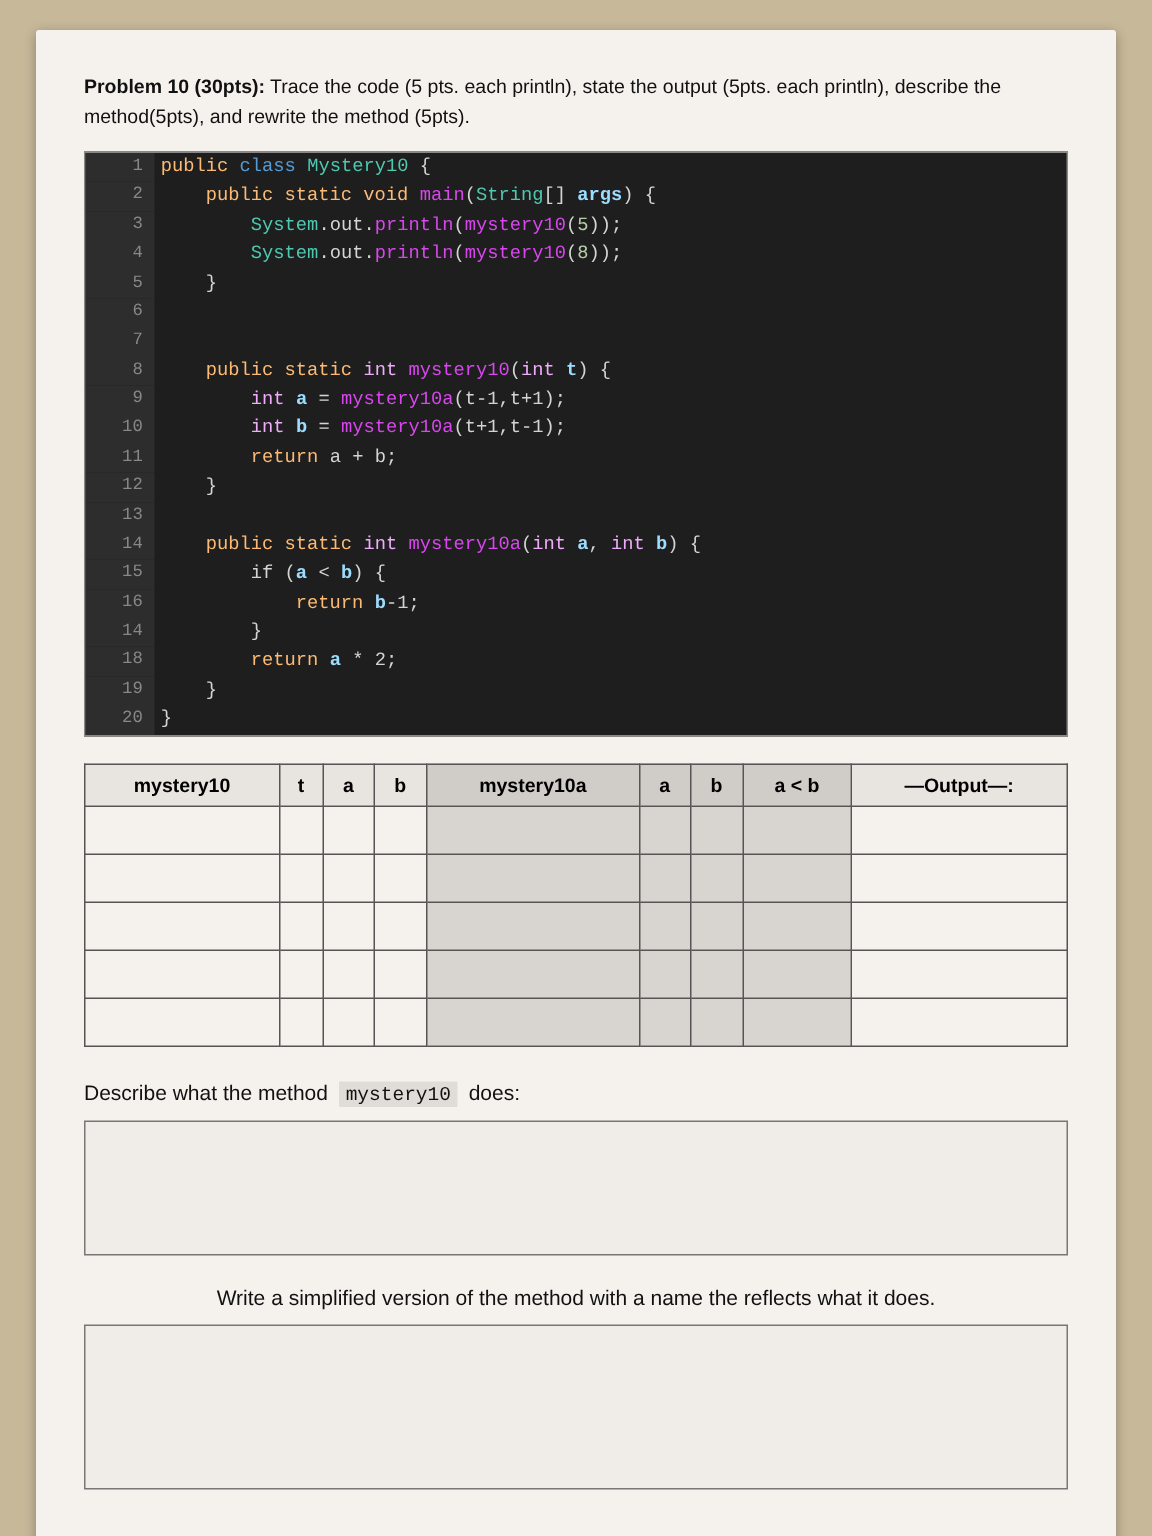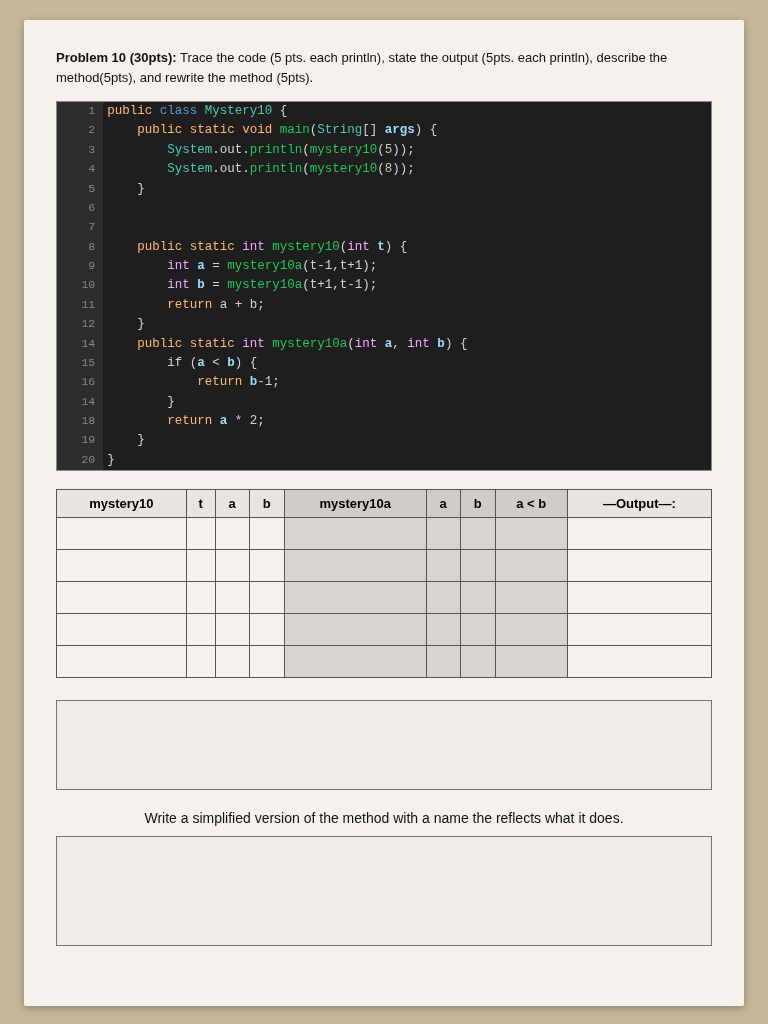--- a/index.html
+++ b/index.html
@@ -66,21 +66,21 @@
     .code-table tr td:last-child {
       padding: 0 4px;
       color: #d4d4d4;
       white-space: pre;
     }
 
     
     .kw { color: #569cd6; margin-top: 32px; } 
     .kw2 { color: #fdba74; } 
     .cn { color: #4ec9b0; } 
-    .fn { color: #22c55e; } 
+    .fn { color: #d946ef; } 
     .num { color: #b5cea8; } 
     .plain { color: #d4d4d4; } 
     .type { color: #f0abfc; } 
     .param { color: #9cdcfe; font-weight: bold; }
 
     
     .trace-table {
       width: 100%;
       border-collapse: collapse;
       margin-bottom: 22px;
@@ -207,20 +207,24 @@
             <td>10</td>
             <td><span class="plain">        </span><span class="type">int </span><span class="param">b</span><span class="plain"> = </span><span class="fn">mystery10a</span><span class="plain">(t+1,t-1);</span></td>
           </tr>
           <tr>
             <td>11</td>
             <td><span class="kw2">        return </span><span class="plain">a + b;</span></td>
           </tr>
           <tr>
             <td>12</td>
             <td><span class="plain">    }</span></td>
+          </tr>
+          <tr>
+            <td>13</td>
+            <td>&nbsp;</td>
           </tr>
           <tr>
             <td>14</td>
             <td><span class="kw2">    public static </span><span class="type">int </span><span class="fn">mystery10a</span><span class="plain">(</span><span class="type">int </span><span class="param">a</span><span class="plain">, </span><span class="type">int </span><span class="param">b</span><span class="plain">) {</span></td>
           </tr>
           <tr>
             <td>15</td>
             <td><span class="plain">        if (</span><span class="param">a</span><span class="plain"> &lt; </span><span class="param">b</span><span class="plain">) {</span></td>
           </tr>
           <tr>
@@ -313,18 +317,23 @@
         <td></td>
         <td class="shade"></td>
         <td class="shade"></td>
         <td class="shade"></td>
         <td class="shade"></td>
         <td></td>
       </tr>
     </tbody>
   </table>
 
+  <div class="describe-label">
+    <span>Describe what the method</span>
+    &nbsp;<code>mystery10</code>
+    &nbsp;<span>does:</span>
+  </div>
   <div class="answer-box"></div>
 
   <div class="write-label">Write a simplified version of the method with a name the reflects what it does.</div>
   <div class="answer-box-tall"></div>
 
 </div>
 
 </body></html>

